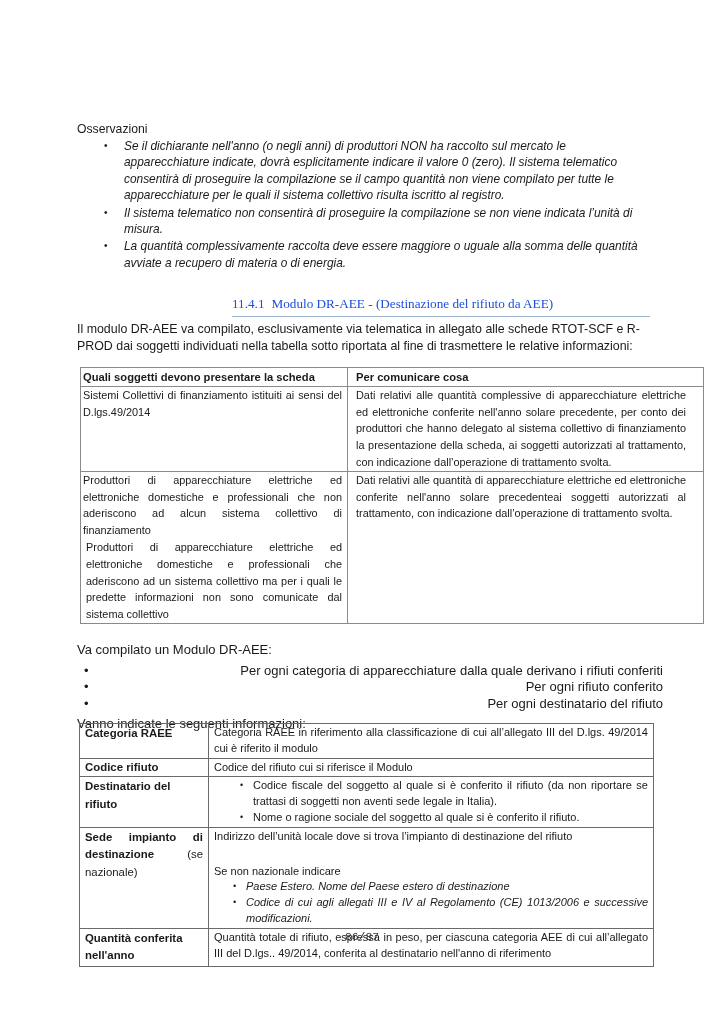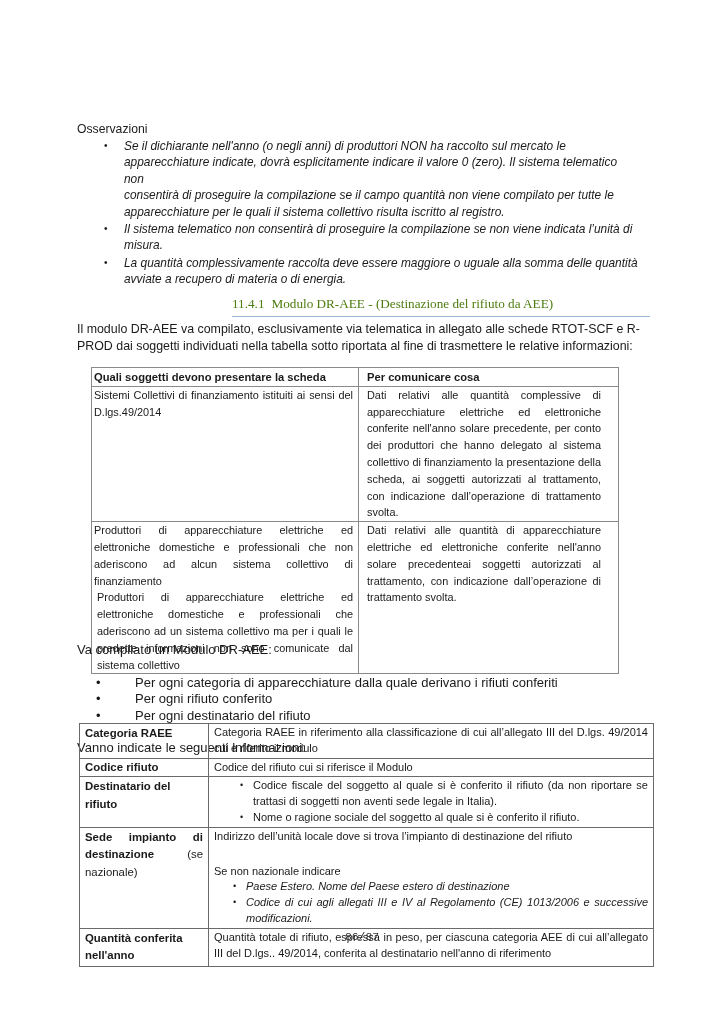--- a/index.html
+++ b/index.html
@@ -8,35 +8,35 @@
   .page { position: absolute; left: 0; top: 0; width: 724px; height: 1024px; }
 
   .obs-title { position: absolute; left: 77px; top: 122px; font-size: 12.2px; }
   .obs-list { position: absolute; left: 104px; top: 138px; width: 556px; margin: 0; padding: 0; list-style: none; }
   .obs-list li { position: relative; padding-left: 20px; font-style: italic; font-size: 11.9px; line-height: 16.4px; margin-bottom: 1px; }
   .obs-list li::before { content: "\2022"; position: absolute; left: 0; top: 0; font-style: normal; font-size: 10px; }
   .obs-list .cont { display: block; }
 
   .section-heading { position: absolute; left: 232px; top: 294px; width: 418px; height: 22px;
                      border-bottom: 1px solid #9bb5d2; font-family: "Liberation Serif", serif;
-                     color: #4d7c0f; font-size: 13.2px; line-height: 20px; }
+                     color: #1d4ed8; font-size: 13.2px; line-height: 20px; }
   .section-heading .num { margin-right: 7px; }
 
   .intro { position: absolute; left: 77px; top: 321px; width: 590px; font-size: 12.4px; line-height: 17px; }
 
   table { border-collapse: collapse; }
-  .t1 { position: absolute; left: 91px; top: 367px; width: 528px; font-size: 10.9px; line-height: 16.8px; }
+  .t1 { position: absolute; left: 80px; top: 367px; width: 624px; font-size: 10.9px; line-height: 16.8px; }
   .t1 td, .t1 th { border: 1px solid #8a8a8a; vertical-align: top; padding: 0 5px; text-align: justify; }
   .t1 th { font-weight: bold; text-align: left; font-size: 11.2px; padding: 1px 10px 0 8px; }
   .t1 .c1 { width: 254px; padding-left: 2px; }
   .t1 .c2 { padding-left: 8px; padding-right: 17px; }
   .t1 .p2 { padding-left: 3px; display: block; }
 
   .after { position: absolute; left: 77px; top: 642px; width: 590px; font-size: 13px; line-height: 16.6px; }
-  .after ul { list-style: none; margin: 16px; padding: 0; }
+  .after ul { list-style: none; margin: 4px; padding: 0; text-align: right; }
   .after li { position: relative; padding-left: 42px; }
   .after li::before { content: "\2022"; position: absolute; left: 3px; top: 0; }
 
   .t2 { position: absolute; left: 79px; top: 723px; width: 575px; font-size: 11px; line-height: 15.8px; }
   .t2 td { border: 1px solid #6a6a6a; vertical-align: top; padding: 1px 5px; }
   .t2 .lbl { width: 118px; font-weight: bold; font-size: 11.4px; line-height: 17.5px; padding-left: 5px; }
   .t2 .lbl.just { text-align: justify; text-align-last: auto; }
   .t2 .lbl .norm { font-weight: normal; }
   .t2 .val { text-align: justify; }
   .t2 ul { list-style: none; margin: 0; padding: 0 0 0 28px; }
@@ -50,21 +50,20 @@
 </head>
 <body>
 
 <div class="page">
 
   <div class="obs-title">Osservazioni</div>
   <ul class="obs-list">
     <li>
       <span class="cont">Se il dichiarante nell'anno (o negli anni) di produttori NON ha raccolto sul mercato le</span>
       <span class="cont">apparecchiature indicate, dovrà esplicitamente indicare il valore 0 (zero). Il sistema telematico</span>
-      <span class="cont">non</span>
       <span class="cont">consentirà di proseguire la compilazione se il campo quantità non viene compilato per tutte le</span>
       <span class="cont">apparecchiature per le quali il sistema collettivo risulta iscritto al registro.</span>
     </li>
     <li>
       <span class="cont">Il sistema telematico non consentirà di proseguire la compilazione se non viene indicata l’unità di</span>
       <span class="cont">misura.</span>
     </li>
     <li>
       <span class="cont">La quantità complessivamente raccolta deve essere maggiore o uguale alla somma delle quantità</span>
       <span class="cont">avviate a recupero di materia o di energia.</span>

